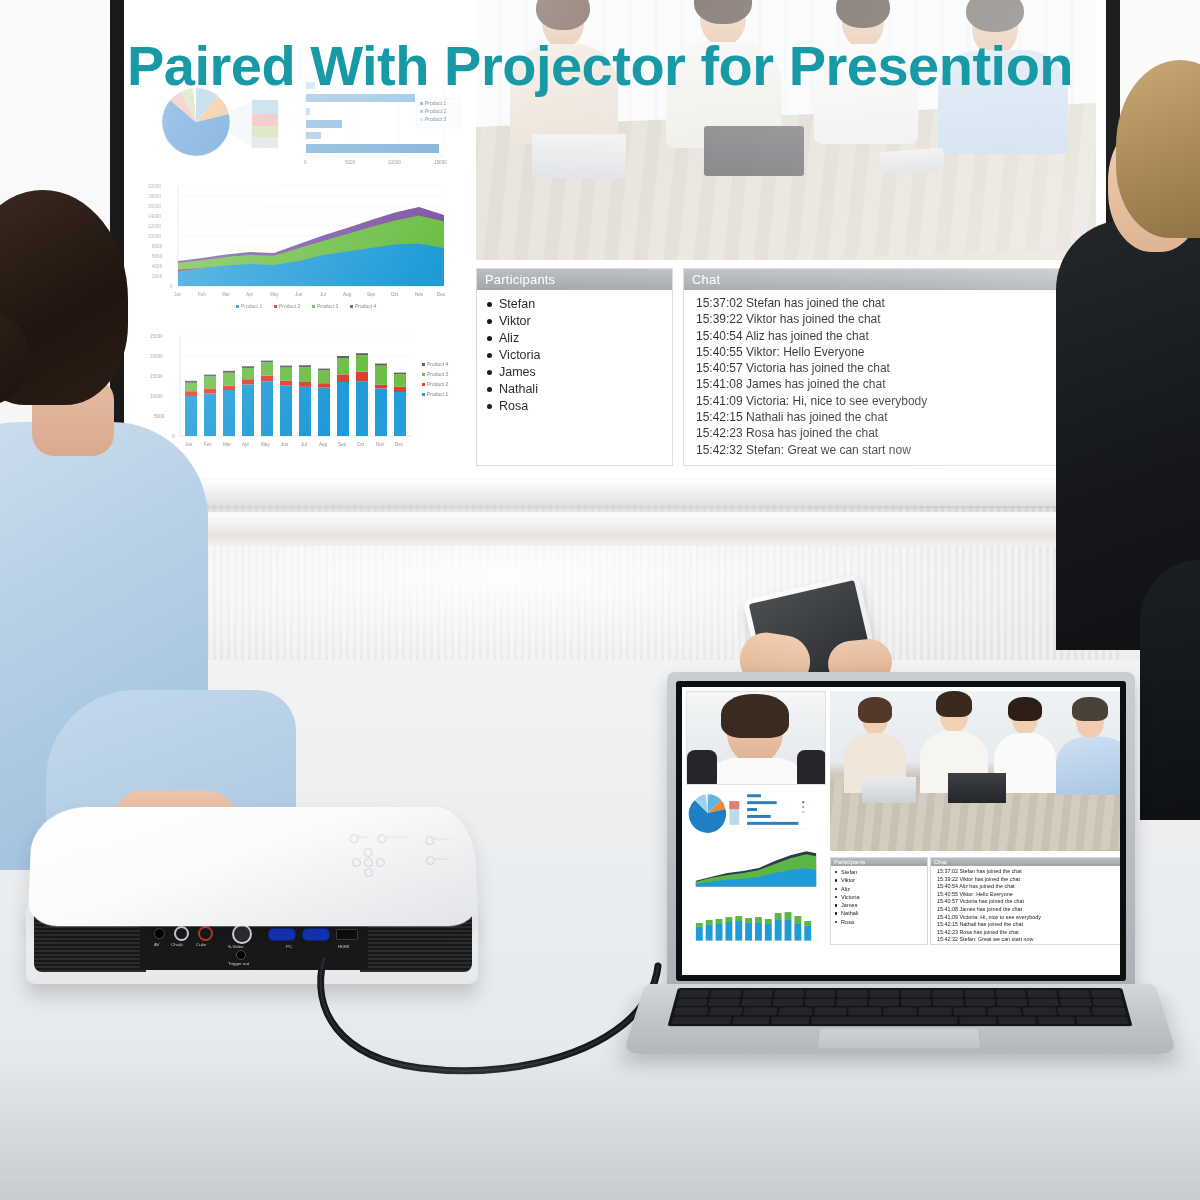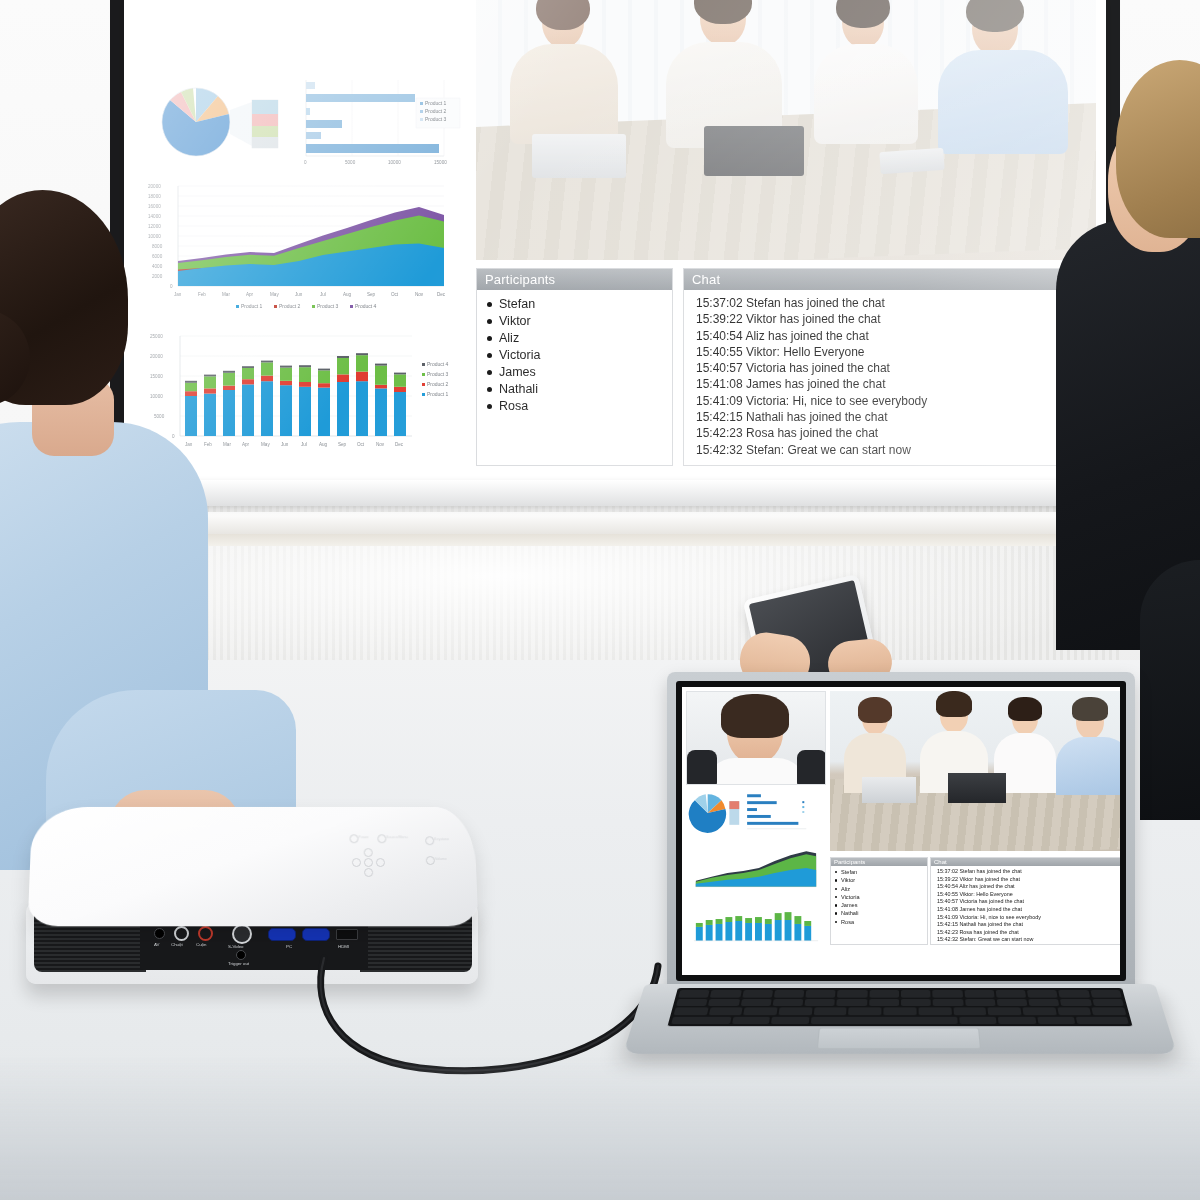--- a/index.html
+++ b/index.html
@@ -457,20 +457,21 @@
               </ul>
           </div>
         </div>
 
       </div>
     </div>
     <div class="screen-glare"></div>
     <div class="screen-roller"></div>
   </div>
 
+  <div class="headline" style="color: rgb(23, 154, 166);">Paired With Projector for Presention</div>
 
   <div class="pf-left">
     <div class="pfl-shirt"></div>
     <div class="pfl-arm"></div>
     <div class="pfl-neck"></div>
     <div class="pfl-hair"></div>
     <div class="pfl-bun"></div>
     <div class="pfl-hand"></div>
   </div>
 

